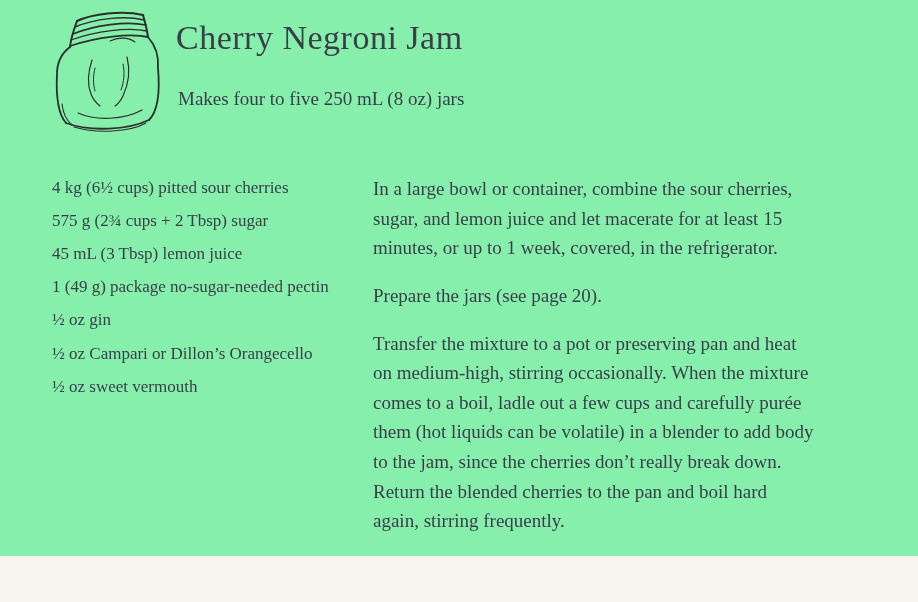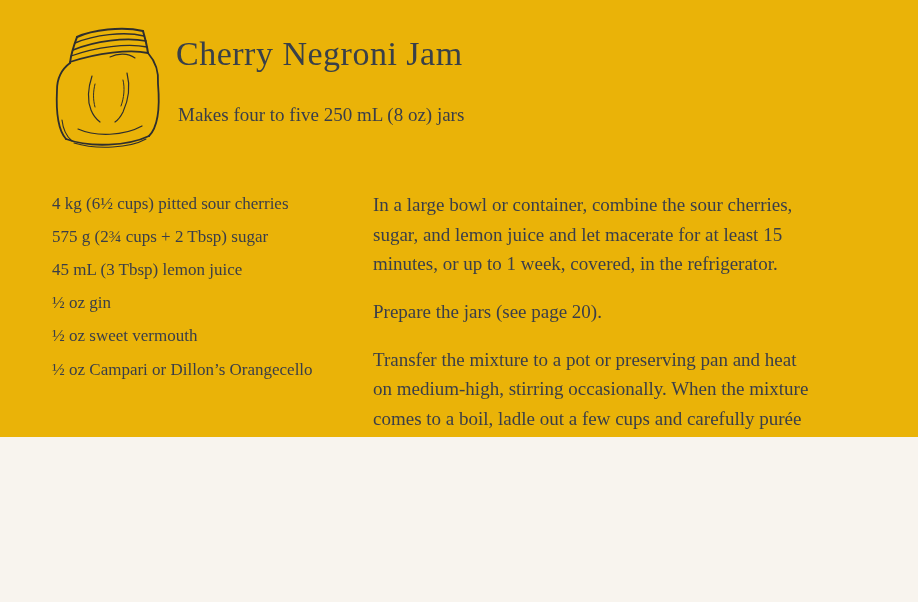--- a/index.html
+++ b/index.html
@@ -5,23 +5,23 @@
   * { box-sizing: border-box; }
   html, body { margin: 0; padding: 0; }
   body {
     background: #f8f4ee;
     font-family: "Liberation Serif", serif;
     color: #3a3e49;
   }
   .page {
     position: relative;
     width: 918px;
-    height: 437px;
-    background: #eab308;
-    padding: 22px 50px 0 52px;
+    height: 556px;
+    background: #86efac;
+    padding: 6px 50px 0 52px;
     overflow: hidden;
   }
   .header {
     display: flex;
     align-items: flex-start;
   }
   .jar {
     width: 112px;
     height: 128px;
     flex: 0 0 auto;
@@ -106,23 +106,24 @@
       <h1 class="recipe-title">Cherry Negroni Jam</h1>
       <p class="recipe-yield">Makes four to five 250 mL (8 oz) jars</p>
     </div>
   </header>
 
   <div class="columns">
     <ul class="ingredients">
         <li>4 kg (6½ cups) pitted sour cherries</li>
         <li>575 g (2¾ cups + 2 Tbsp) sugar</li>
         <li>45 mL (3 Tbsp) lemon juice</li>
+        <li>1 (49 g) package no-sugar-needed pectin</li>
         <li>½ oz gin</li>
+        <li>½ oz Campari or Dillon’s Orangecello</li>
         <li>½ oz sweet vermouth</li>
-        <li>½ oz Campari or Dillon’s Orangecello</li>
       </ul>
     <div class="instructions">
         <p>In a large bowl or container, combine the sour cherries, sugar, and lemon juice and let macerate for at least 15 minutes, or up to 1 week, covered, in the refrigerator.</p>
         <p>Prepare the jars (see page 20).</p>
         <p>Transfer the mixture to a pot or preserving pan and heat on medium-high, stirring occasionally. When the mixture comes to a boil, ladle out a few cups and carefully purée them (hot liquids can be volatile) in a blender to add body to the jam, since the cherries don’t really break down. Return the blended cherries to the pan and boil hard again, stirring frequently.</p>
       </div>
   </div>
 
 </div>
 

